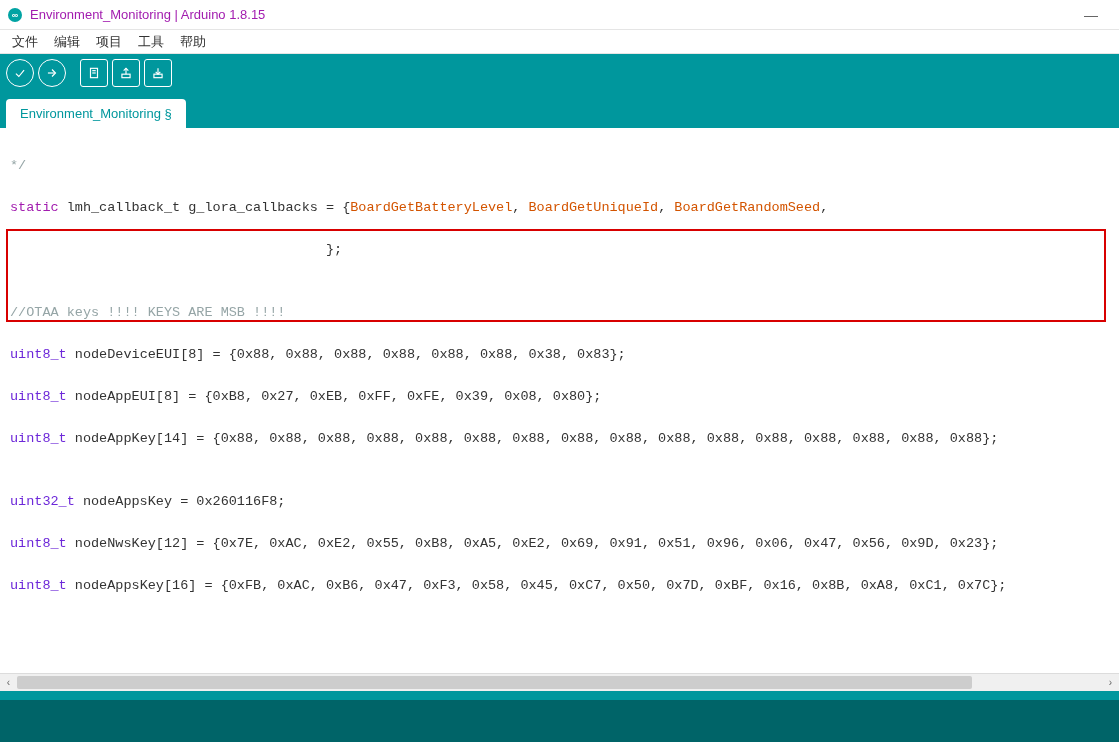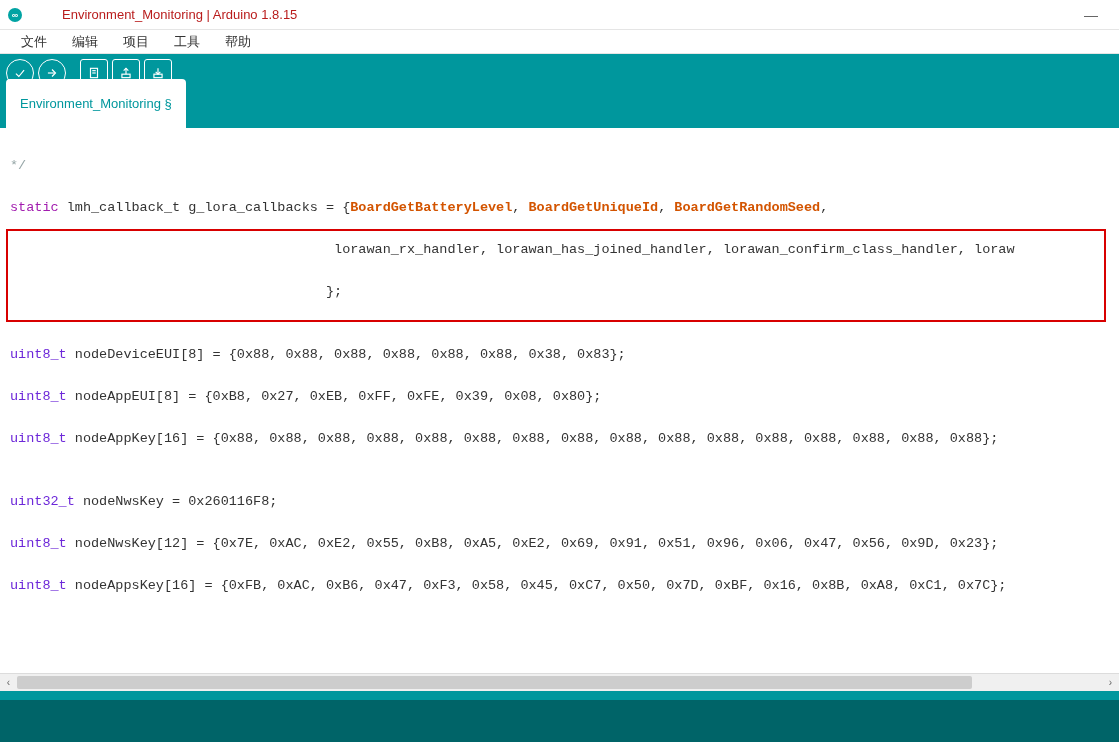--- a/index.html
+++ b/index.html
@@ -1,36 +1,36 @@
 <!DOCTYPE html>
 <html><head>
 <meta charset="utf-8">
 <style>
 * { margin: 0; padding: 0; box-sizing: border-box; }
 body { font-family: "Microsoft YaHei", Arial, sans-serif; font-size: 13px; background: #fff; overflow: hidden; width: 1119px; height: 742px; }
 .titlebar { height: 30px; display: flex; align-items: center; padding: 0 8px; background: #fff; border-bottom: 1px solid #e5e5e5; }
 .titlebar .app-icon { width: 14px; height: 14px; border-radius: 50%; background: #00a3a3; margin-right: 8px; display: inline-flex; align-items: center; justify-content: center; color: #fff; font-size: 9px; font-weight: bold; }
-.titlebar .title-text { color: #b91c1c; font-size: 13px; flex: none; margin-left: 32px; }
+.titlebar .title-text { color: #a21caf; font-size: 13px; flex: none; }
 .titlebar .spacer { flex: 1; }
 .titlebar .win-btn { width: 40px; height: 30px; display: flex; align-items: center; justify-content: center; color: #666; font-size: 14px; cursor: pointer; }
 .menubar { height: 24px; display: flex; align-items: center; padding: 0 4px; background: #fff; border-bottom: 1px solid #e5e5e5; }
-.menubar .menu-item { padding: 2px 8px; font-size: 13px; color: #333; cursor: pointer; margin-left: 9px; }
+.menubar .menu-item { padding: 2px 8px; font-size: 13px; color: #333; cursor: pointer; }
 .toolbar { height: 38px; background: #00979d; display: flex; align-items: center; padding: 0 6px; gap: 4px; }
 .toolbar .tool-btn { width: 28px; height: 28px; border: 1px solid #fff; border-radius: 3px; display: flex; align-items: center; justify-content: center; color: #fff; cursor: pointer; }
 .toolbar .tool-btn.round { border-radius: 50%; }
 .toolbar .tool-btn svg { width: 14px; height: 14px; fill: none; stroke: #fff; stroke-width: 2; }
 .toolbar .tool-gap { width: 6px; }
 .tabbar { height: 36px; background: #00979d; display: flex; align-items: flex-end; padding: 0 6px; }
-.tabbar .tab { background: #fff; color: #00979d; padding: 17px 14px; font-size: 13px; border-top-left-radius: 4px; border-top-right-radius: 4px; cursor: pointer; }
+.tabbar .tab { background: #fff; color: #00979d; padding: 7px 14px; font-size: 13px; border-top-left-radius: 4px; border-top-right-radius: 4px; cursor: pointer; }
 .editor-wrap { position: relative; height: 562px; background: #fff; }
 .editor { position: absolute; inset: 0; overflow: hidden; padding: 6px 10px 0 10px; font-family: "Consolas", "Courier New", monospace; font-size: 13.5px; line-height: 21px; white-space: pre; color: #333; }
 .code-line { white-space: pre; }
 .kw { color: #a21caf; }
 .ty { color: #6d28d9; }
-.fn { color: #d35400; font-weight: bold; }
+.fn { color: #d35400; }
 .cm { color: #95a5a6; }
 .highlight-box { position: absolute; border: 2px solid #d80000; pointer-events: none; }
 .hscroll { position: absolute; left: 0; right: 0; bottom: 0; height: 17px; background: #f0f0f0; border-top: 1px solid #dcdcdc; display: flex; align-items: center; }
 .hscroll .harrow { width: 17px; height: 17px; display: flex; align-items: center; justify-content: center; color: #666; font-size: 10px; background: #f0f0f0; }
 .hscroll .htrack { flex: 1; height: 17px; background: #f0f0f0; position: relative; }
 .hscroll .hthumb { position: absolute; top: 2px; bottom: 2px; left: 0; width: 88%; background: #cdcdcd; border-radius: 2px; }
 .statusbar { height: 10px; background: #00979d; }
 .footer { height: 42px; background: #006468; }
 </style>
 </head>
@@ -88,28 +88,28 @@
 </div>
 
 <div class="tabbar">
   <div class="tab">Environment_Monitoring §</div>
 </div>
 
 <div class="editor-wrap">
   <div class="editor">
 <div class="code-line"><span class="cm">*/</span></div>
 <div class="code-line"><span class="kw">static</span><span> lmh_callback_t g_lora_callbacks = {</span><span class="fn">BoardGetBatteryLevel</span><span>, </span><span class="fn">BoardGetUniqueId</span><span>, </span><span class="fn">BoardGetRandomSeed</span><span>,</span></div>
-<div class="code-line"><span>                                        lorawan_rx_handler, lorawan_has_joined_handler, lorawan_confirm_class_handler, loraw</span></div>
 <div class="code-line"><span>                                       };</span></div>
 <div class="code-line"><span></span></div>
+<div class="code-line"><span class="cm">//OTAA keys !!!! KEYS ARE MSB !!!!</span></div>
 <div class="code-line"><span class="ty">uint8_t</span><span> nodeDeviceEUI[8] = {0x88, 0x88, 0x88, 0x88, 0x88, 0x88, 0x38, 0x83};</span></div>
 <div class="code-line"><span class="ty">uint8_t</span><span> nodeAppEUI[8] = {0xB8, 0x27, 0xEB, 0xFF, 0xFE, 0x39, 0x08, 0x80};</span></div>
-<div class="code-line"><span class="ty">uint8_t</span><span> nodeAppKey[16] = {0x88, 0x88, 0x88, 0x88, 0x88, 0x88, 0x88, 0x88, 0x88, 0x88, 0x88, 0x88, 0x88, 0x88, 0x88, 0x88};</span></div>
+<div class="code-line"><span class="ty">uint8_t</span><span> nodeAppKey[14] = {0x88, 0x88, 0x88, 0x88, 0x88, 0x88, 0x88, 0x88, 0x88, 0x88, 0x88, 0x88, 0x88, 0x88, 0x88, 0x88};</span></div>
 <div class="code-line"><span></span></div>
-<div class="code-line"><span class="ty">uint32_t</span><span> nodeNwsKey = 0x260116F8;</span></div>
+<div class="code-line"><span class="ty">uint32_t</span><span> nodeAppsKey = 0x260116F8;</span></div>
 <div class="code-line"><span class="ty">uint8_t</span><span> nodeNwsKey[12] = {0x7E, 0xAC, 0xE2, 0x55, 0xB8, 0xA5, 0xE2, 0x69, 0x91, 0x51, 0x96, 0x06, 0x47, 0x56, 0x9D, 0x23};</span></div>
 <div class="code-line"><span class="ty">uint8_t</span><span> nodeAppsKey[16] = {0xFB, 0xAC, 0xB6, 0x47, 0xF3, 0x58, 0x45, 0xC7, 0x50, 0x7D, 0xBF, 0x16, 0x8B, 0xA8, 0xC1, 0x7C};</span></div>
 <div class="code-line"><span></span></div>
 
 
 
 
 
 <div class="code-line"><span></span></div>
 

